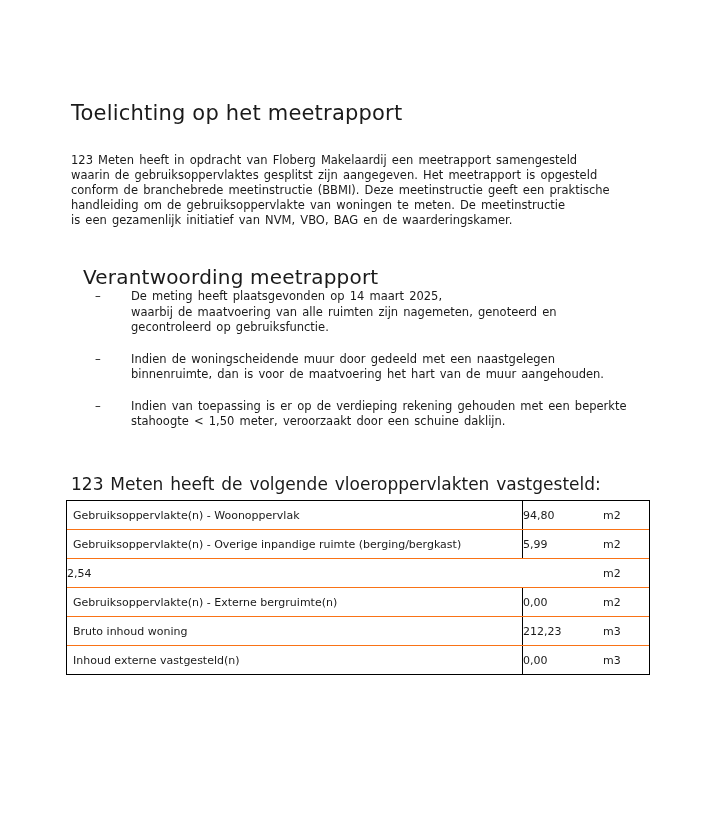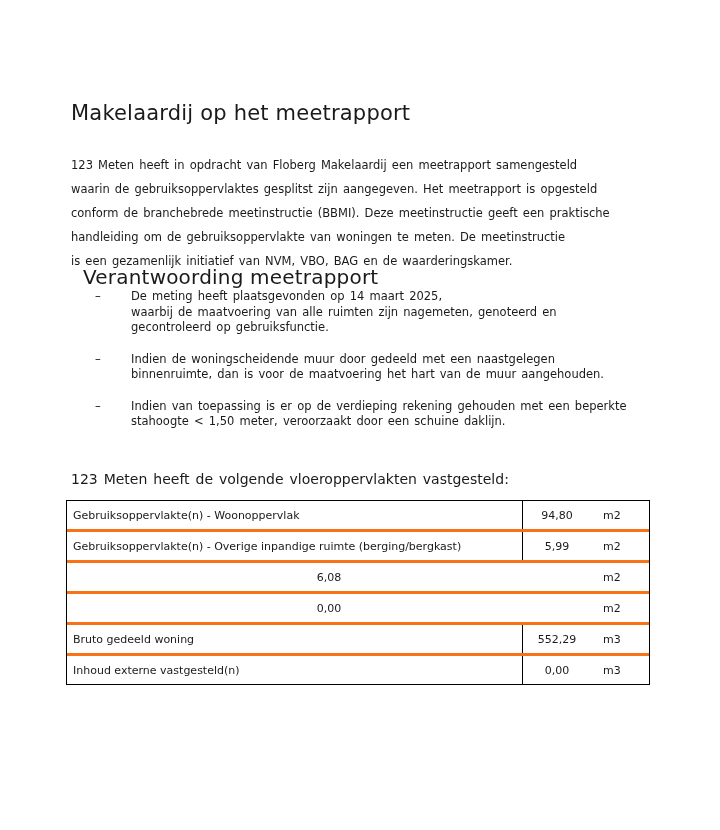--- a/index.html
+++ b/index.html
@@ -24,21 +24,21 @@
     font-weight: 400;
     letter-spacing: 0.2px;
     white-space: nowrap;
   }
   .intro-paragraph {
     position: absolute;
     left: 71px;
     top: 141px;
     width: 590px;
     font-size: 11.5px;
-    line-height: 24px;
+    line-height: 15px;
     white-space: pre-line;
     word-spacing: 1.5px;
   }
   .section-heading {
     position: absolute;
     left: 71px;
     top: 248px;
     font-size: 20px;
     font-weight: 400;
     letter-spacing: 0.2px;
@@ -67,39 +67,39 @@
     flex: 1;
     font-size: 11.5px;
     line-height: 15.5px;
     white-space: pre-line;
     word-spacing: 1.5px;
   }
   .results-intro {
     position: absolute;
     left: 71px;
     top: 457px;
-    font-size: 14px;
+    font-size: 17px;
     word-spacing: 1.5px;
     white-space: nowrap;
   }
   .mtable {
     position: absolute;
     left: 66px;
     top: 500px;
     width: 584px;
     border: 1px solid #000000;
     box-sizing: border-box;
   }
   .trow {
     display: flex;
     height: 28px;
     align-items: stretch;
   }
   .trow + .trow {
-    border-top: 3px solid #f97316;
+    border-top: 1px solid #f97316;
   }
   .tlabel {
     flex: 0 0 456px;
     box-sizing: border-box;
     border-right: 1px solid #000000;
     padding-left: 6px;
     display: flex;
     align-items: center;
     font-size: 11px;
     white-space: nowrap;
@@ -107,36 +107,36 @@
   }
   .tvalue {
     flex: 1;
     display: flex;
     align-items: center;
     box-sizing: border-box;
     padding-right: 24px;
   }
   .tnum {
     flex: 1;
-    text-align: center;
+    text-align: left;
     font-size: 11px;
   }
   .tunit {
     flex: 0 0 22px;
     margin-left: 12px;
     text-align: left;
     font-size: 11px;
   }
 </style>
 </head>
 <body>
 
 <div class="page">
 
-  <h1 class="doc-title">Makelaardij op het meetrapport</h1>
+  <h1 class="doc-title">Toelichting op het meetrapport</h1>
 
   <p class="intro-paragraph">123 Meten heeft in opdracht van Floberg Makelaardij een meetrapport samengesteld
 waarin de gebruiksoppervlaktes gesplitst zijn aangegeven. Het meetrapport is opgesteld
 conform de branchebrede meetinstructie (BBMI). Deze meetinstructie geeft een praktische
 handleiding om de gebruiksoppervlakte van woningen te meten. De meetinstructie
 is een gezamenlijk initiatief van NVM, VBO, BAG en de waarderingskamer.</p>
 
   <h2 class="section-heading">Verantwoording meetrapport</h2>
 
   <div class="bullet-list">
@@ -170,34 +170,35 @@
     </div>
     <div class="trow">
       <div class="tlabel">Gebruiksoppervlakte(n) - Overige inpandige ruimte (berging/bergkast)</div>
       <div class="tvalue">
         <span class="tnum">5,99</span>
         <span class="tunit">m2</span>
       </div>
     </div>
     <div class="trow">
       <div class="tvalue">
-        <span class="tnum">6,08</span>
-        <span class="tunit">m2</span>
-      </div>
-    </div>
-    <div class="trow">
+        <span class="tnum">2,54</span>
+        <span class="tunit">m2</span>
+      </div>
+    </div>
+    <div class="trow">
+      <div class="tlabel">Gebruiksoppervlakte(n) - Externe bergruimte(n)</div>
       <div class="tvalue">
         <span class="tnum">0,00</span>
         <span class="tunit">m2</span>
       </div>
     </div>
     <div class="trow">
-      <div class="tlabel">Bruto gedeeld woning</div>
-      <div class="tvalue">
-        <span class="tnum">552,29</span>
+      <div class="tlabel">Bruto inhoud woning</div>
+      <div class="tvalue">
+        <span class="tnum">212,23</span>
         <span class="tunit">m3</span>
       </div>
     </div>
     <div class="trow">
       <div class="tlabel">Inhoud externe vastgesteld(n)</div>
       <div class="tvalue">
         <span class="tnum">0,00</span>
         <span class="tunit">m3</span>
       </div>
     </div>

